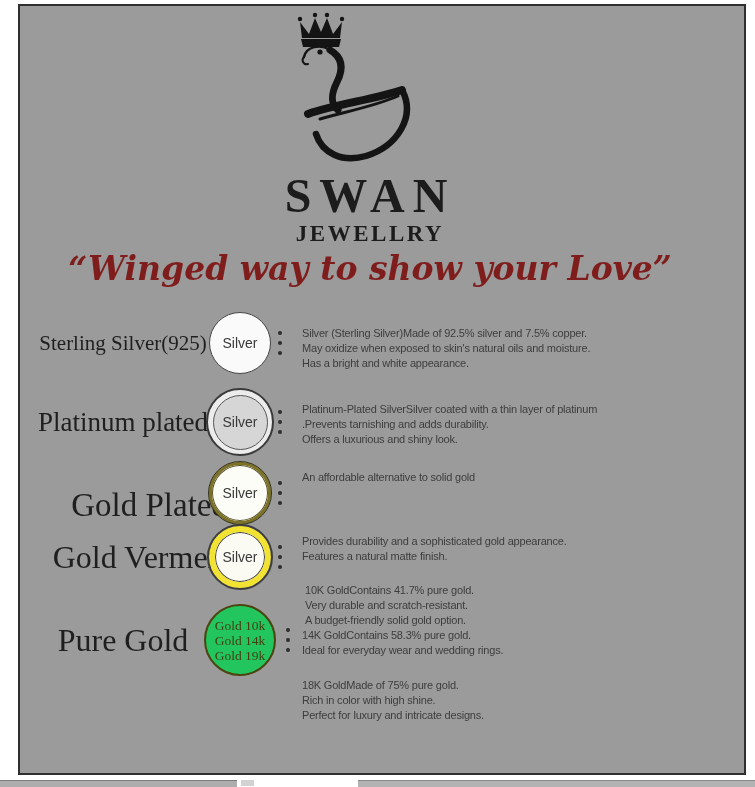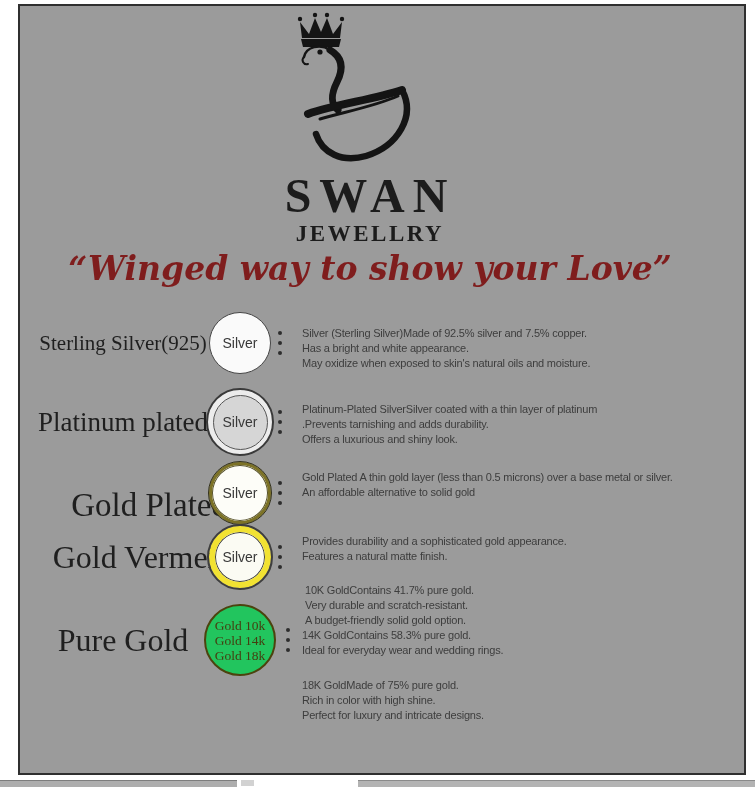--- a/index.html
+++ b/index.html
@@ -107,22 +107,22 @@
 <div class="abs badge b1">
   <span>Silver</span>
 </div>
 <div class="abs dots dt1">
     <i></i>
     <i></i>
     <i></i>
   </div>
 <div class="abs desc d1">
   <div>Silver (Sterling Silver)Made of 92.5% silver and 7.5% copper.</div>
+  <div>May oxidize when exposed to skin's natural oils and moisture.</div>
   <div>Has a bright and white appearance.</div>
-  <div>May oxidize when exposed to skin's natural oils and moisture.</div>
 </div>
 
 <div class="abs mlabel l2">Platinum plated</div>
 <div class="abs badge b2">
   <div class="b2i">
     <span>Silver</span>
   </div>
 </div>
 <div class="abs dots dt2">
     <i></i>
@@ -138,21 +138,20 @@
 <div class="abs mlabel l3">Gold Plated</div>
 <div class="abs badge b3">
   <span>Silver</span>
 </div>
 <div class="abs dots dt3">
     <i></i>
     <i></i>
     <i></i>
   </div>
 <div class="abs desc d3">
-  <div>Gold Plated A thin gold layer (less than 0.5 microns) over a base metal or silver.</div>
   <div>An affordable alternative to solid gold</div>
 </div>
 
 <div class="abs mlabel l4">Gold Vermeil</div>
 <div class="abs badge b4">
   <span>Silver</span>
 </div>
 <div class="abs dots dt4">
     <i></i>
     <i></i>
@@ -160,21 +159,21 @@
   </div>
 <div class="abs desc d4">
   <div>Provides durability and a sophisticated gold appearance.</div>
   <div>Features a natural matte finish.</div>
 </div>
 
 <div class="abs mlabel l5">Pure Gold</div>
 <div class="abs badge b5">
   <span>Gold 10k</span>
   <span>Gold 14k</span>
-  <span>Gold 18k</span>
+  <span>Gold 19k</span>
 </div>
 <div class="abs dots dt5">
     <i></i>
     <i></i>
     <i></i>
   </div>
 <div class="abs desc d5a">
   <div>10K GoldContains 41.7% pure gold.</div>
   <div>Very durable and scratch-resistant.</div>
   <div>A budget-friendly solid gold option.</div>

